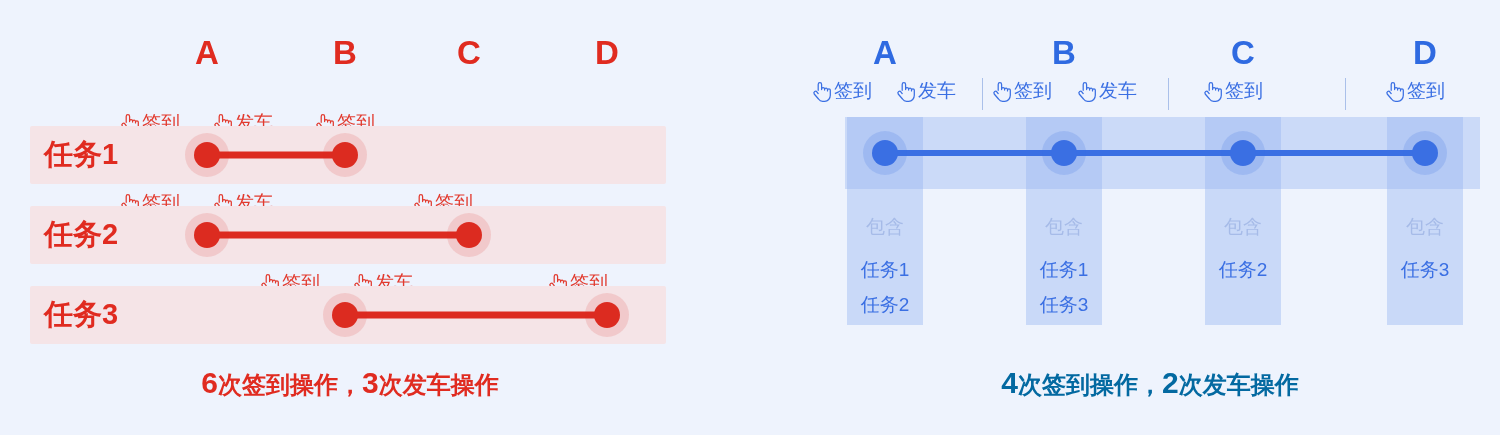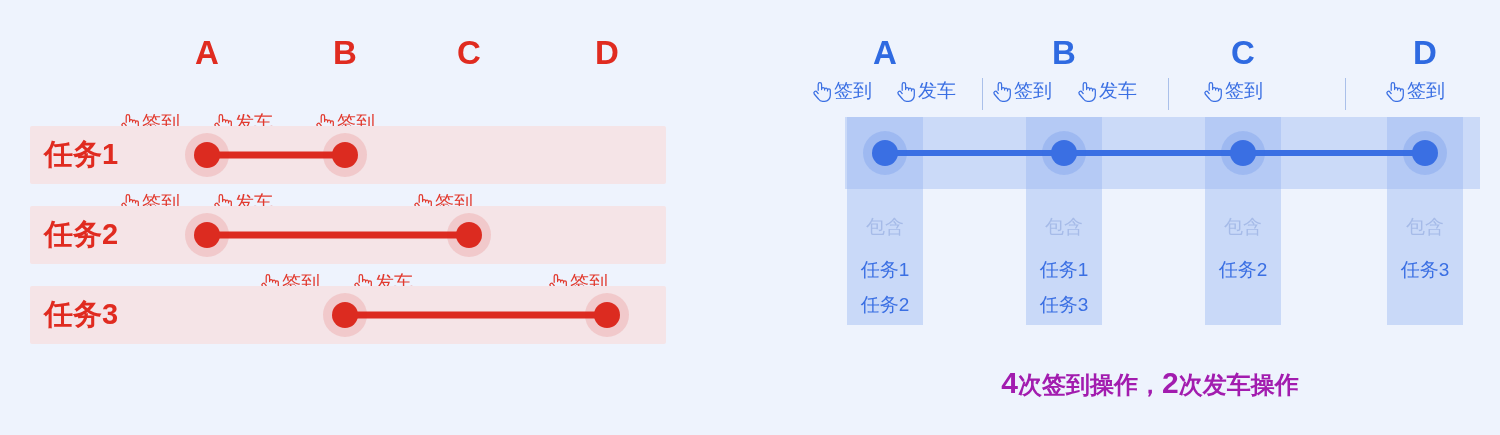--- a/index.html
+++ b/index.html
@@ -115,21 +115,21 @@
     position: absolute;
     top: 366px;
     width: 700px;
     text-align: center;
     font-size: 24px;
     font-weight: bold;
     color: #e02b20;
     white-space: nowrap;
   }
   .summary .big { font-size: 30px; }
-  .summary.blue { color: #a21caf; }
+  .summary.blue { color: #0369a1; }
 
   
   .arrow-wrap {
     position: absolute;
     left: 712px;
     top: 152px;
     width: 90px;
     height: 105px;
   }
   .arrow-wrap svg { display: block; width: 90px; height: 105px; }
@@ -289,20 +289,23 @@
       <span>签到</span>
     </div>
 
     <div class="task-row r3">
       <div class="task-label">任务3</div>
       <div class="connector" style="left:315px; width:262px"></div>
       <div class="node" style="left:315px"></div>
       <div class="node" style="left:577px"></div>
     </div>
 
+    <div class="summary">
+      <span class="big">6</span><span>次签到操作，</span><span class="big">3</span><span>次发车操作</span>
+    </div>
   </div>
 
 
   <div class="panel-right">
 
     <div class="band" style="left:45px;"></div>
 
     <div class="colstrip" style="left:85px"></div>
     <div class="colstrip" style="left:264px"></div>
     <div class="colstrip" style="left:443px"></div>

